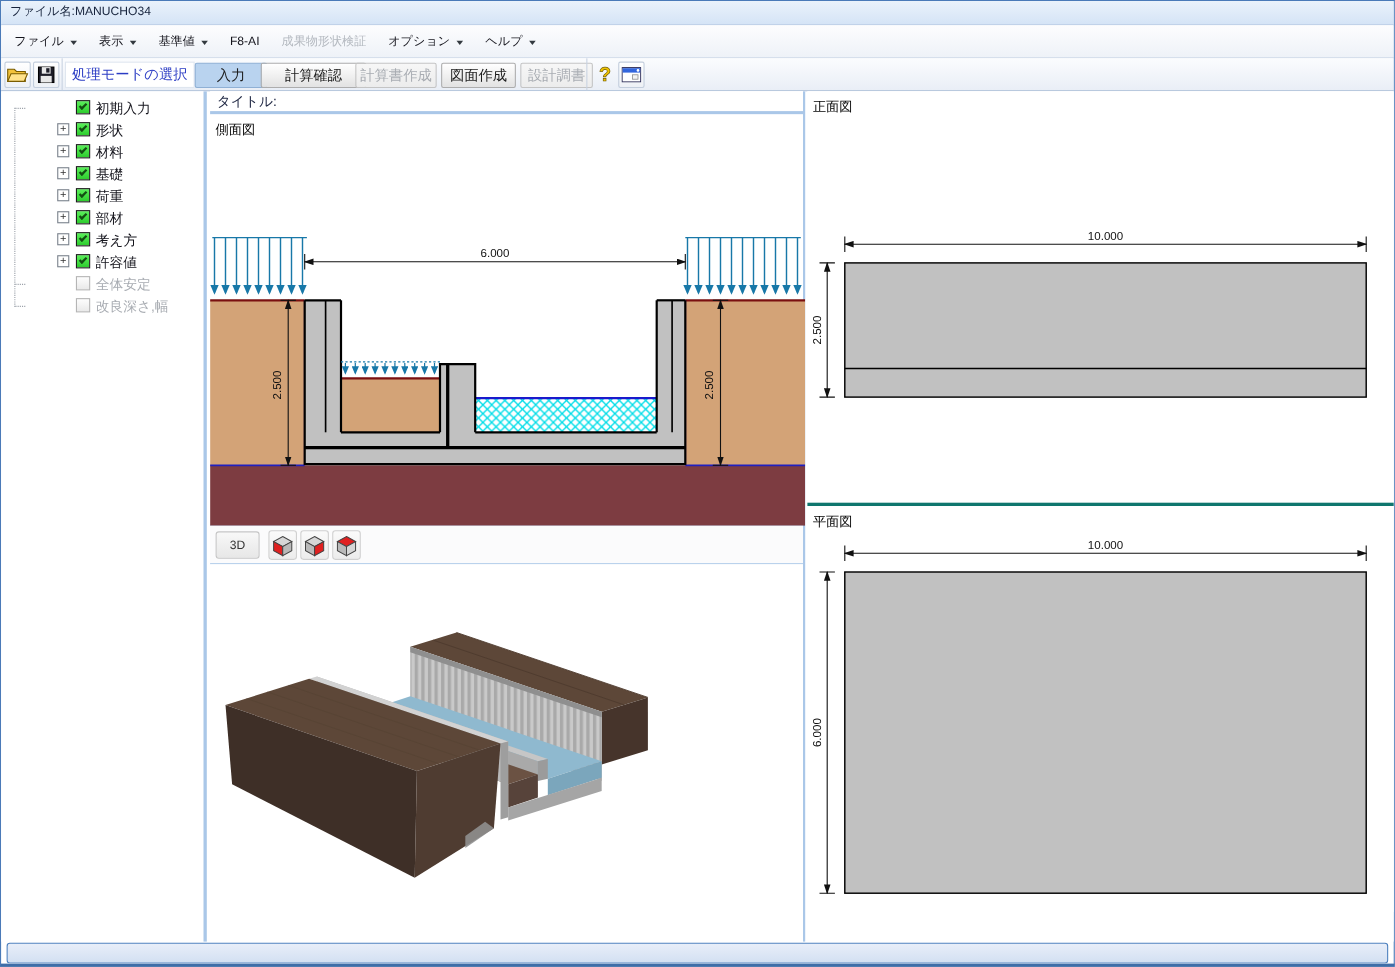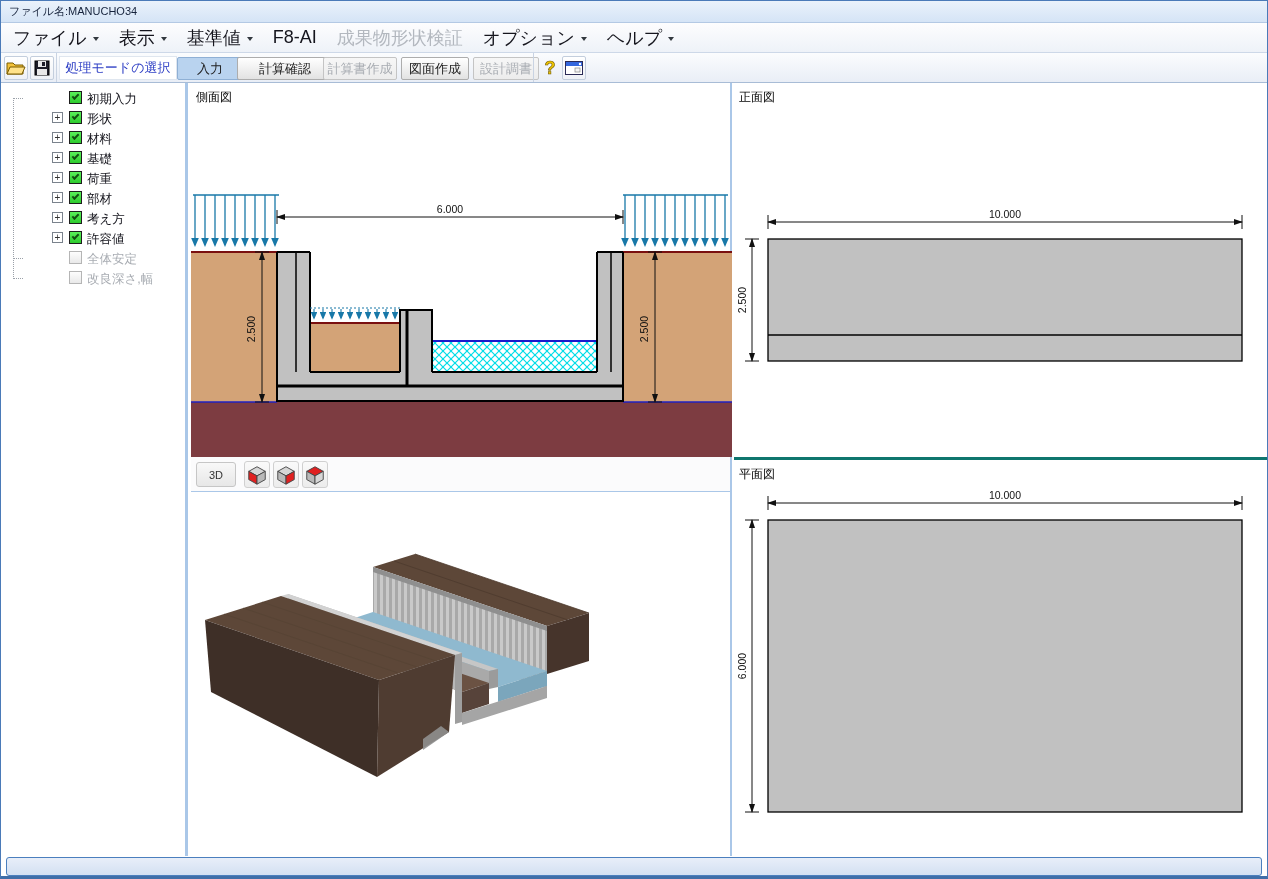--- a/index.html
+++ b/index.html
@@ -8,21 +8,21 @@
            border:1px solid #4a7ab8; border-bottom:3px solid #3f6ea8; overflow:hidden; }
 
   
   .titlebar{ position:absolute; left:0; top:0; width:100%; height:22px;
     background:linear-gradient(#eaf2fb,#d5e4f6); border-bottom:1px solid #b4c9e4;
     font-size:11px; color:#16233c; line-height:21px; padding-left:8px; }
 
   
   .menubar{ position:absolute; left:0; top:22px; width:100%; height:30px;
     background:linear-gradient(#fdfdfe,#eef2f8); border-bottom:1px solid #cdd8e8;
-    display:flex; align-items:center; font-size:18px; color:#15151d; }
+    display:flex; align-items:center; font-size:11px; color:#15151d; }
   .menu-item{ padding:0 8px; margin-left:4px; height:24px; display:flex; align-items:center; cursor:default; }
   .menu-item.disabled{ color:#b3b8bf; }
   .caret{ width:0; height:0; border-left:3.5px solid transparent; border-right:3.5px solid transparent;
           border-top:4px solid #33393f; margin-left:6px; margin-top:2px; }
 
   
   .toolbar{ position:absolute; left:0; top:52px; width:100%; height:30px;
     background:linear-gradient(#fbfcfe,#e9eef6); border-bottom:1px solid #a8bcd6; }
   .tbtn{ position:absolute; top:3px; width:24px; height:24px; background:linear-gradient(#ffffff,#eef1f6);
          border:1px solid #c3cedd; border-radius:2px; display:flex; align-items:center; justify-content:center; }
@@ -230,20 +230,23 @@
       <span class="cb off"></span>
       <span class="lbl">全体安定</span>
     </div>
     <div class="tree-row disabled" style="top:185px">
       <span class="cb off"></span>
       <span class="lbl">改良深さ,幅</span>
     </div>
   </div>
 
   <div class="mid-panel">
+    <div class="hdr-row">
+      <span>タイトル:</span>
+    </div>
 
     <div class="viewbox sideview">
       <div class="view-label">側面図</div>
       <svg width="541" height="374" viewBox="0 0 541 374">
         <defs>
           <pattern id="hatch" width="8" height="8" patternUnits="userSpaceOnUse">
             <rect width="8" height="8" fill="#ffffff"></rect>
             <path d="M0,8 L8,0" stroke="#00dde8" stroke-width="1.2"></path>
             <path d="M0,0 L8,8" stroke="#00dde8" stroke-width="1.2"></path>
           </pattern>

